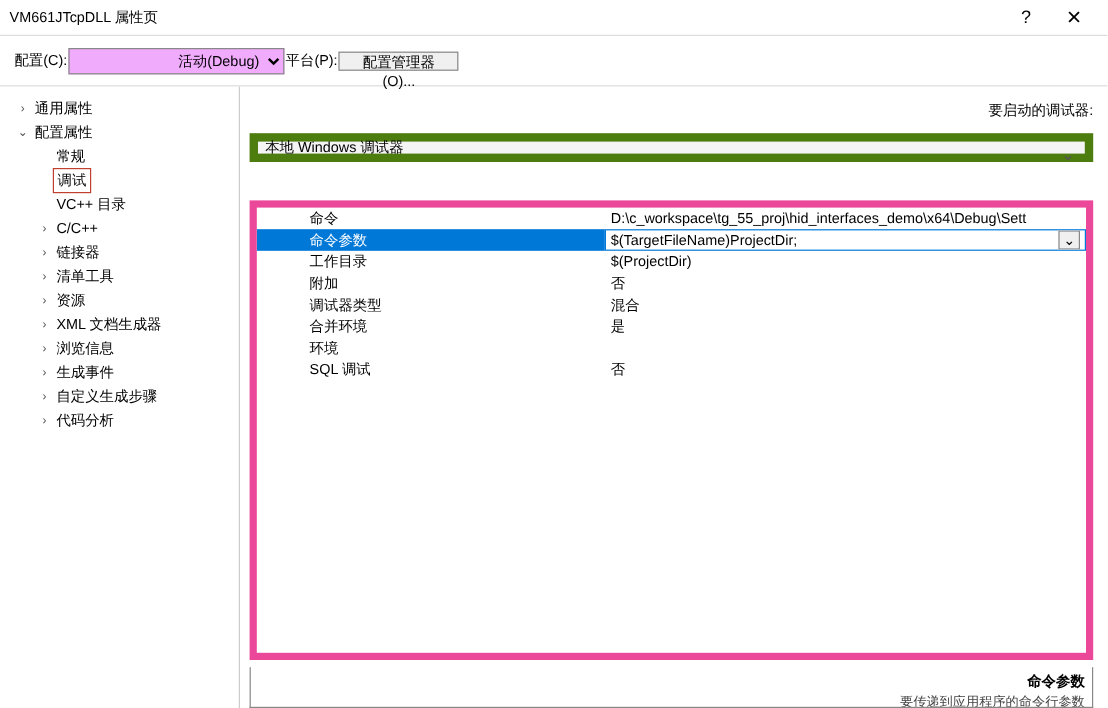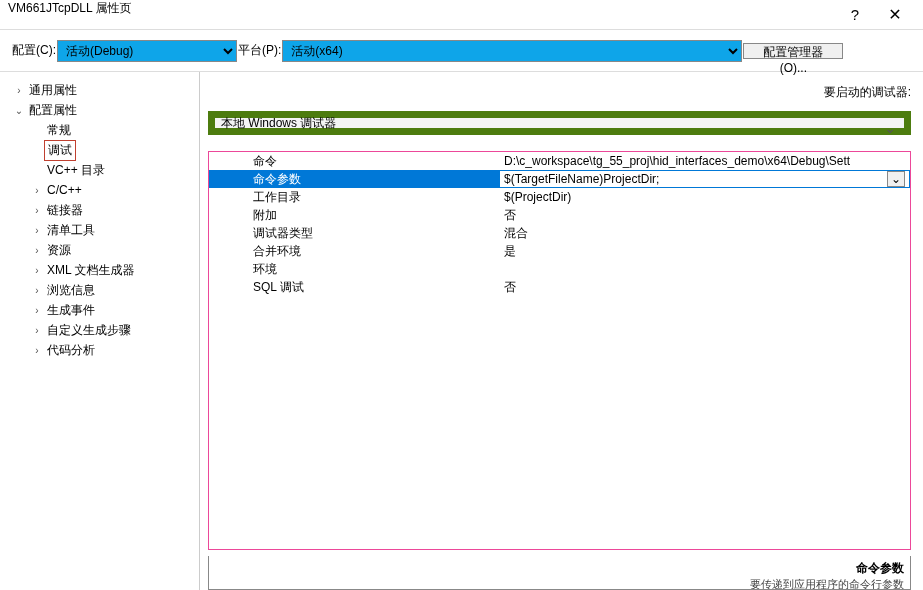--- a/index.html
+++ b/index.html
@@ -1,46 +1,46 @@
 <!DOCTYPE html>
 <html><head>
   <meta charset="utf-8">
   <style>
     * { box-sizing: border-box; margin: 0; padding: 0; font-family: "Microsoft YaHei", "Segoe UI", sans-serif; font-size: 12px; }
     body { background: #fff; width: 923px; height: 590px; overflow: hidden; display: flex; flex-direction: column; }
     
-    .titlebar { height: 30px; display: flex; align-items: flex-start; padding: 0 8px; border-bottom: 1px solid #ddd; }
+    .titlebar { height: 30px; display: flex; align-items: center; padding: 0 8px; border-bottom: 1px solid #ddd; }
     .titlebar .title { flex: 1; }
     .titlebar .btn { width: 40px; height: 28px; display: flex; align-items: center; justify-content: center; font-size: 14px; }
     .titlebar .btn.help { font-size: 15px; }
     .titlebar .btn.close { font-size: 16px; }
     
     .toolbar { height: 42px; display: flex; align-items: center; padding: 8px 12px; gap: 1px; border-bottom: 1px solid #ddd; }
     .toolbar .lbl { white-space: nowrap; }
-    .toolbar select { height: 22px; border: 1px solid #888; padding: 0 4px; background: #0ea5e9; }
+    .toolbar select { height: 22px; border: 1px solid #888; padding: 0 4px; background: #f0abfc; text-align: right; }
     .toolbar .cfg-select { width: 180px; }
     .toolbar .plat-select { width: 460px; }
     .toolbar .mgr-btn { height: 16px; padding: 0 12px; border: 1px solid #888; background: #f0f0f0; cursor: pointer; width: 100px; }
     
     .main { flex: 1; display: flex; overflow: hidden; }
     
     .tree { width: 200px; border-right: 1px solid #ccc; padding: 8px 4px; overflow-y: auto; }
     .tree-node { display: flex; align-items: center; height: 20px; cursor: pointer; }
     .tree-node .chev { width: 14px; height: 14px; display: flex; align-items: center; justify-content: center; font-size: 10px; color: #555; }
     .tree-node.depth-0 { padding-left: 8px; }
     .tree-node.depth-1 { padding-left: 26px; }
     .tree-label { padding: 1px 3px; }
     .tree-label.highlighted { border: 1px solid #c04030; }
     
     .right { flex: 1; display: flex; flex-direction: column; padding: 8px 12px 0 8px; gap: 6px; overflow: hidden; text-align: right; }
     .right .heading { padding: 4px 0; }
     .debugger-select { height: 24px; border: 7px solid #4d7c0f; width: 100%; background: #f4f4f4; display: flex; align-items: center; padding: 0 6px; position: relative; }
     .debugger-select::after { content: "⌄"; position: absolute; right: 8px; font-size: 14px; color: #555; top: 2px; }
     
-    .grid { flex: 1; border: 1px solid #ec4899; overflow: hidden; margin-top: 10px; }
+    .grid { flex: 1; border: 6px solid #ec4899; overflow: hidden; margin-top: 26px; }
     .grid-row { display: flex; height: 18px; }
     .grid-row .cell-l { width: 290px; padding-left: 44px; display: flex; align-items: center; }
     .grid-row .cell-r { flex: 1; padding-left: 4px; display: flex; align-items: center; border-left: 1px solid transparent; white-space: nowrap; overflow: hidden; }
     .grid-row.selected .cell-l { background: #0078d7; color: #fff; }
     .grid-row.selected .cell-r { border: 1px solid #0078d7; position: relative; }
     .grid-row.selected .cell-r::after { content: "⌄"; position: absolute; right: 4px; width: 16px; height: 14px; border: 1px solid #888; background: #f0f0f0; display: flex; align-items: center; justify-content: center; font-size: 12px; top: 0; }
     
     .desc { border: 1px solid #888; border-top: none; padding: 4px 6px 2px; height: 34px; overflow: hidden; }
     .desc .dt { font-weight: bold; }
     .desc .dd { color: #444; font-size: 11px; }
@@ -53,23 +53,20 @@
   <div class="btn help">?</div>
   <div class="btn close">✕</div>
 </div>
 
 <div class="toolbar">
   <span class="lbl">配置(C):</span>
   <select class="cfg-select">
     <option>活动(Debug)</option>
   </select>
   <span class="lbl">平台(P):</span>
-  <select class="plat-select">
-    <option>活动(x64)</option>
-  </select>
   <button class="mgr-btn">配置管理器(O)...</button>
 </div>
 
 <div class="main">
   <div class="tree" id="tree">
       <div class="tree-node depth-0">
         <span class="chev">›</span>
         <span class="tree-label">通用属性</span>
       </div>
       <div class="tree-node depth-0">

